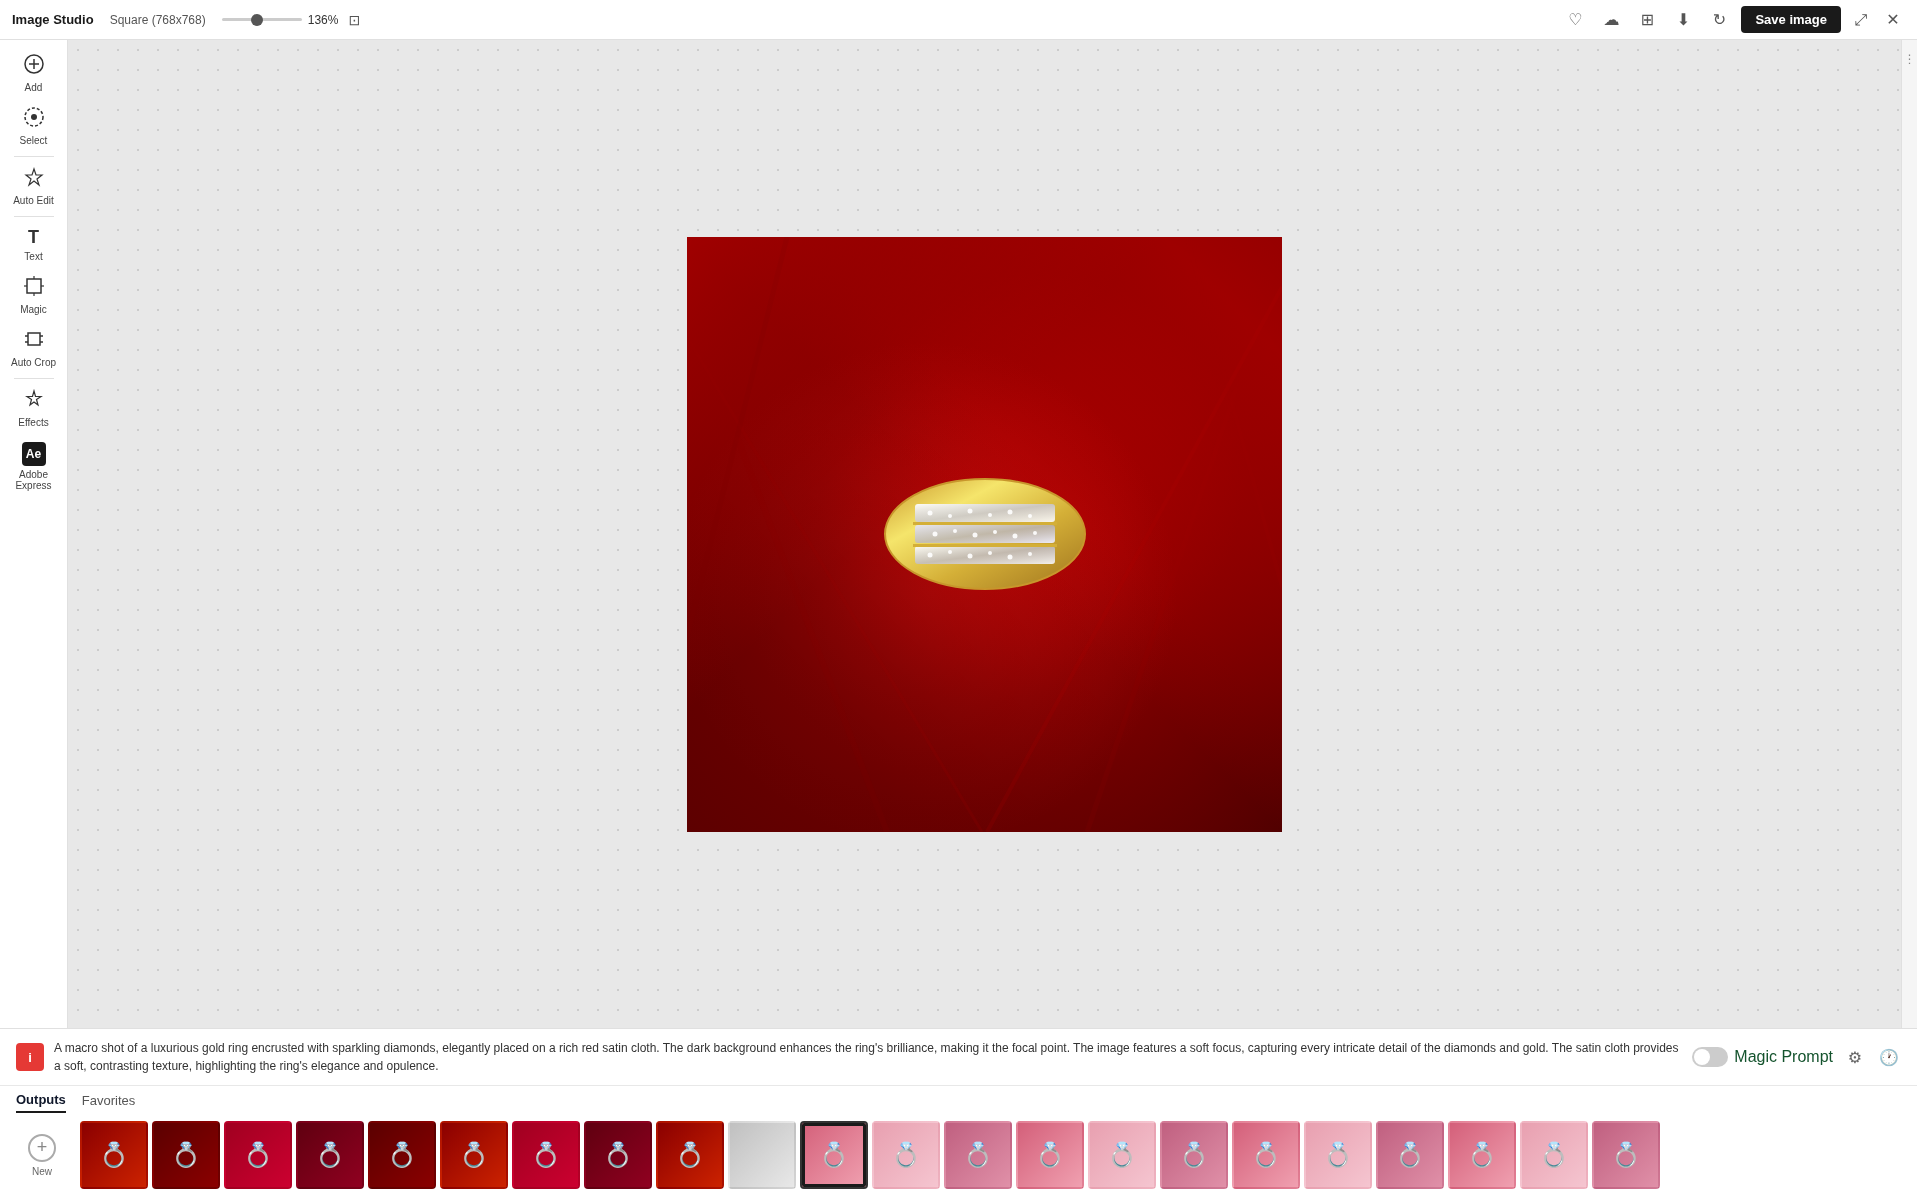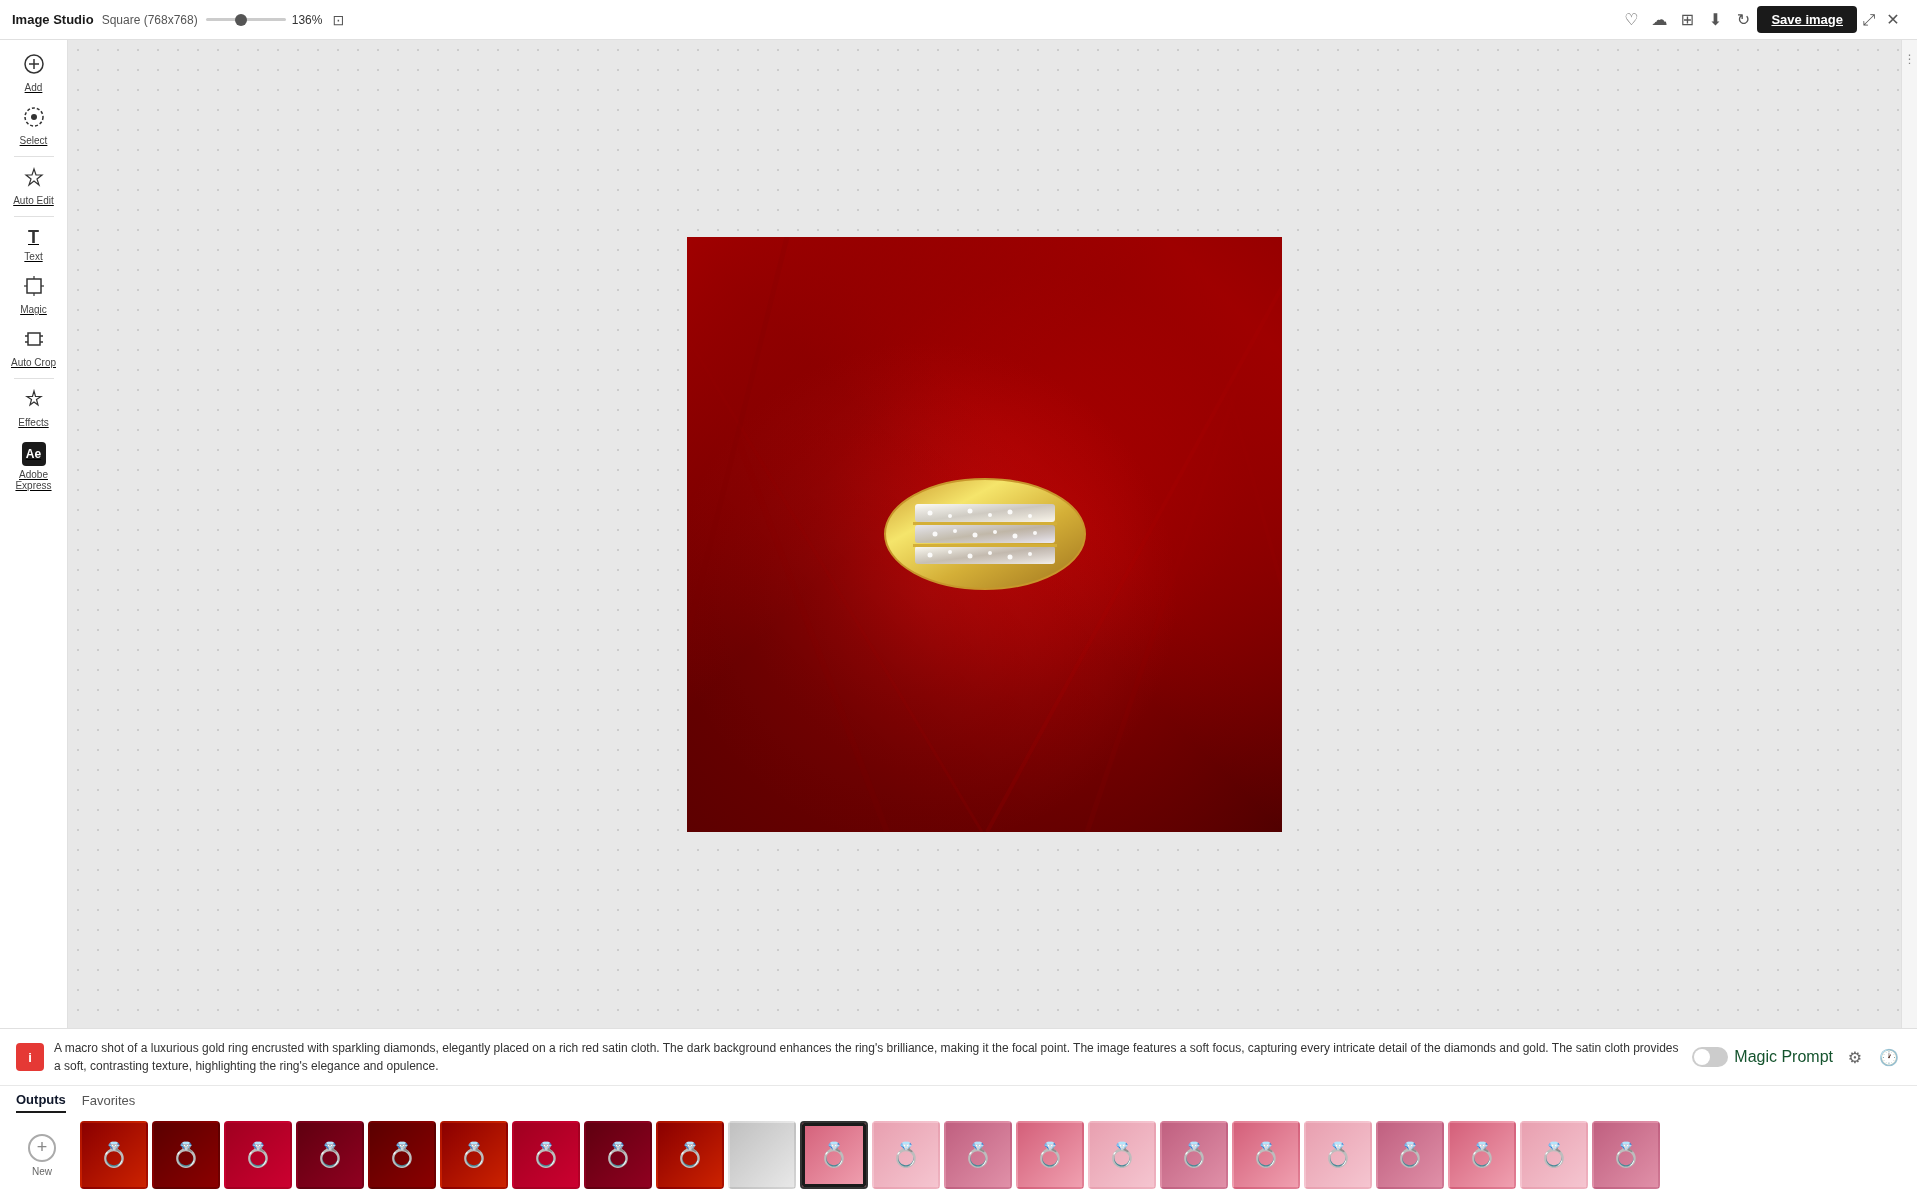--- a/index.html
+++ b/index.html
@@ -6,21 +6,21 @@
     body { font-family: -apple-system, BlinkMacSystemFont, 'Segoe UI', sans-serif; background: #f0f0f0; width: 1917px; height: 1197px; overflow: hidden; display: flex; flex-direction: column; }
 
     
     #topbar {
       height: 40px;
       background: #fff;
       border-bottom: 1px solid #e0e0e0;
       display: flex;
       align-items: center;
       padding: 0 12px;
-      gap: 0;
+      gap: 8px;
       flex-shrink: 0;
       z-index: 10;
     }
     #topbar .app-title {
       font-size: 13px;
       font-weight: 600;
       color: #1a1a1a;
       margin-right: 8px;
     }
     #topbar .canvas-size {
@@ -77,21 +77,20 @@
     }
     #topbar .save-btn {
       background: #1a1a1a;
       color: #fff;
       border: none;
       border-radius: 4px;
       padding: 6px 14px;
       font-size: 13px;
       font-weight: 600;
       cursor: pointer;
-      text-decoration: underline;
     }
     #topbar .win-ctrl {
       width: 24px; height: 24px;
       display: flex; align-items: center; justify-content: center;
       cursor: pointer; color: #555; font-size: 16px;
     }
 
     
     #main {
       display: flex;
@@ -103,21 +102,20 @@
     #sidebar {
       width: 68px;
       background: #fff;
       border-right: 1px solid #e0e0e0;
       display: flex;
       flex-direction: column;
       align-items: center;
       padding-top: 8px;
       gap: 2px;
       flex-shrink: 0;
-      text-decoration: underline;
     }
     .sidebar-item {
       width: 60px;
       display: flex;
       flex-direction: column;
       align-items: center;
       padding: 6px 4px;
       cursor: pointer;
       border-radius: 6px;
       color: #333;

